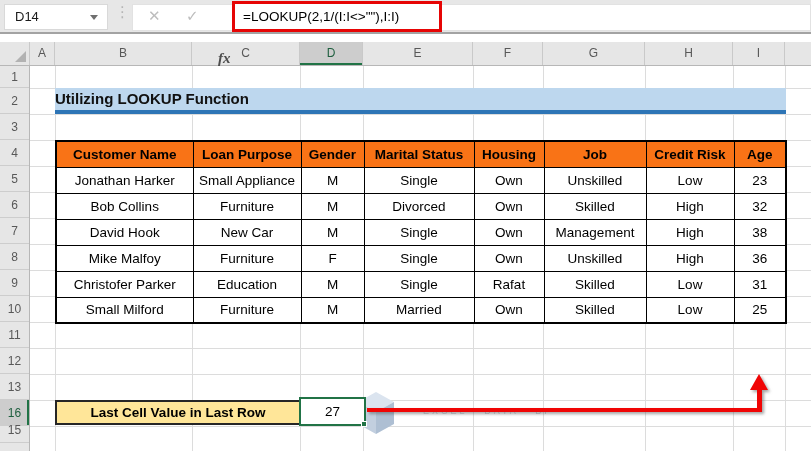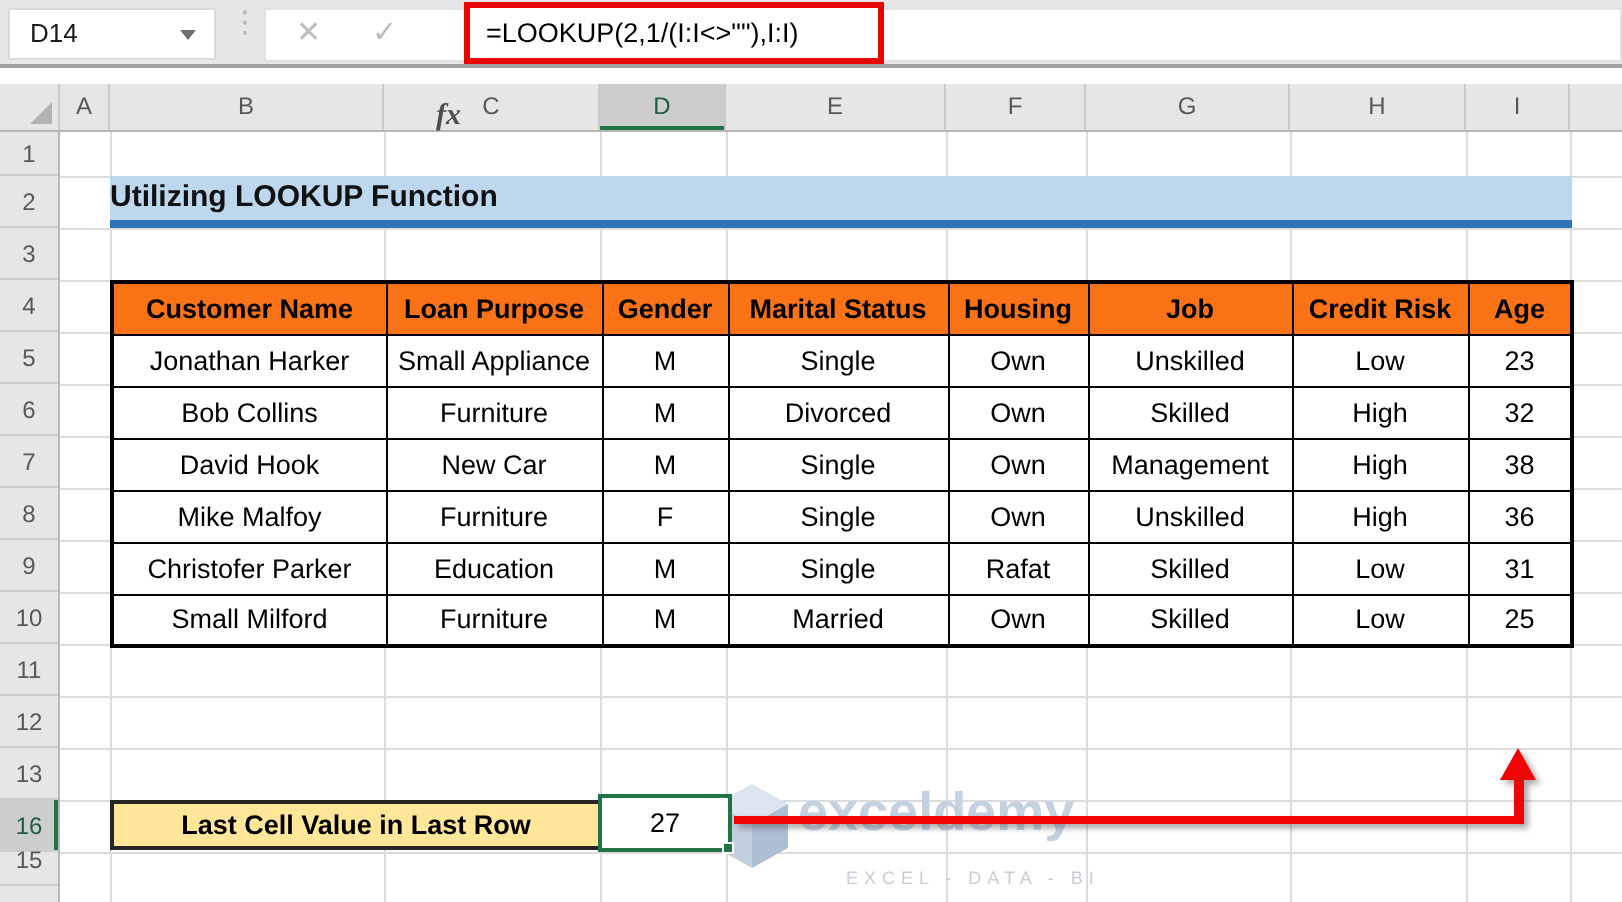--- a/index.html
+++ b/index.html
@@ -264,21 +264,20 @@
     <span class="fillhandle"></span>
   </div>
 
   <div class="watermark">
     <svg width="40" height="44" viewBox="0 0 40 44">
       <polygon points="20,0 38,10 20,20 2,10" fill="#dbe4ef"></polygon>
       <polygon points="2,10 20,20 20,42 2,32" fill="#c2cfdf"></polygon>
       <polygon points="38,10 20,20 20,42 38,32" fill="#aebfd3"></polygon>
     </svg>
     <div class="wm-text">
-      <div class="wm-brand">exceldemy</div>
       <div class="wm-tag">EXCEL - DATA - BI</div>
     </div>
   </div>
 
   <div class="arrow">
     <div class="a-h"></div>
     <div class="a-v"></div>
     <div class="a-head"></div>
   </div>
 

